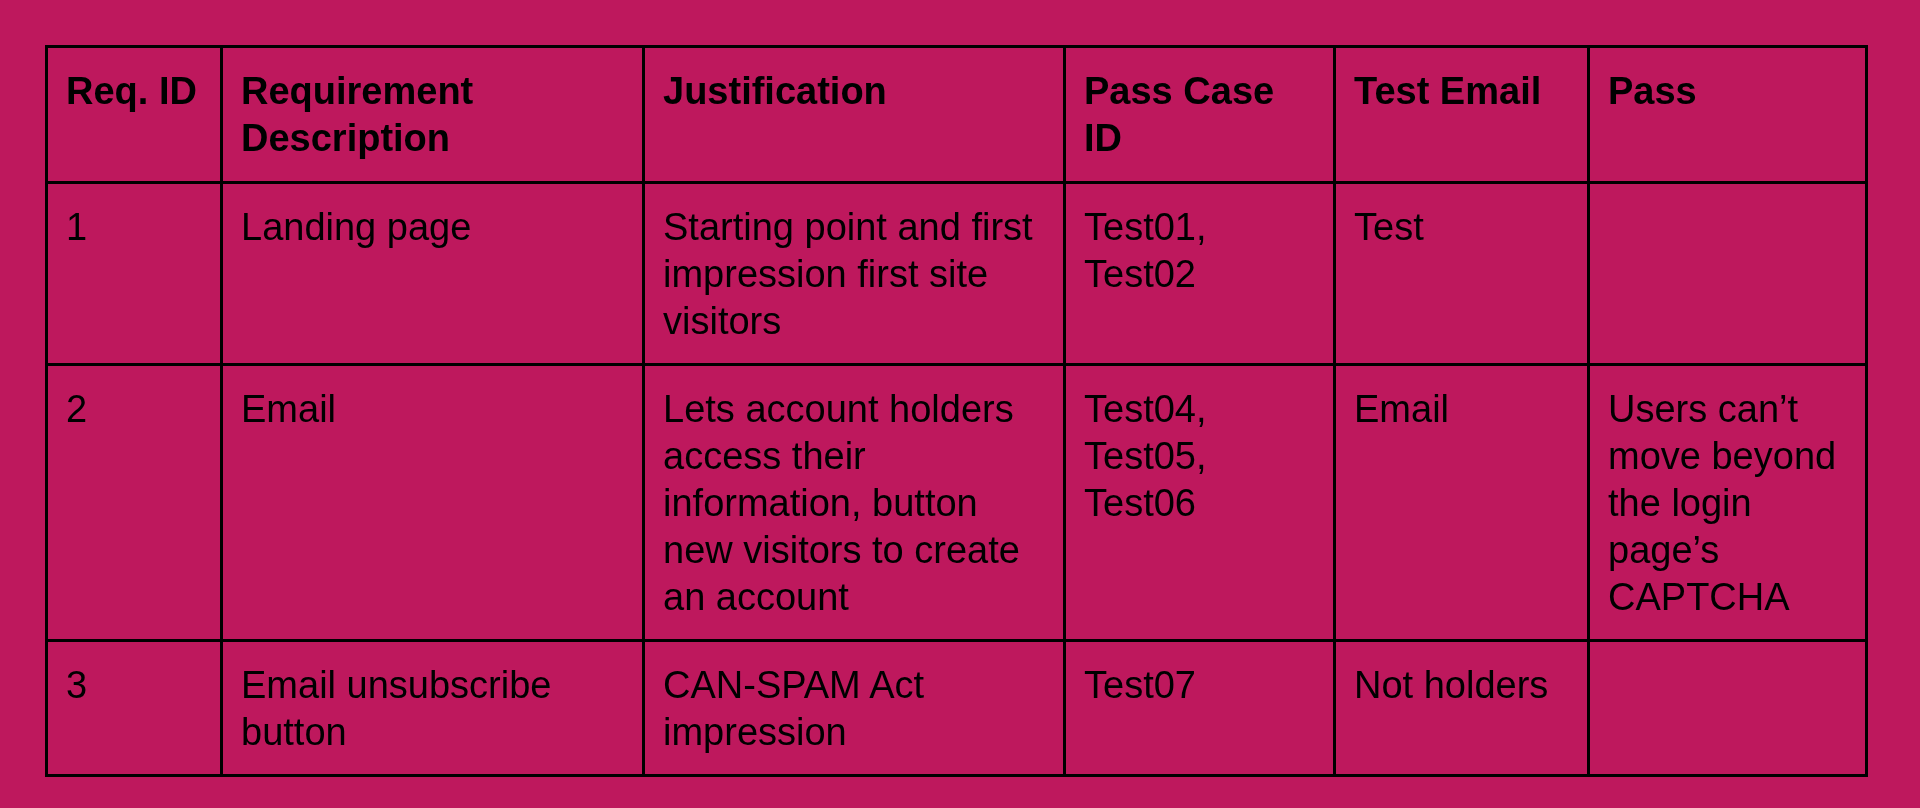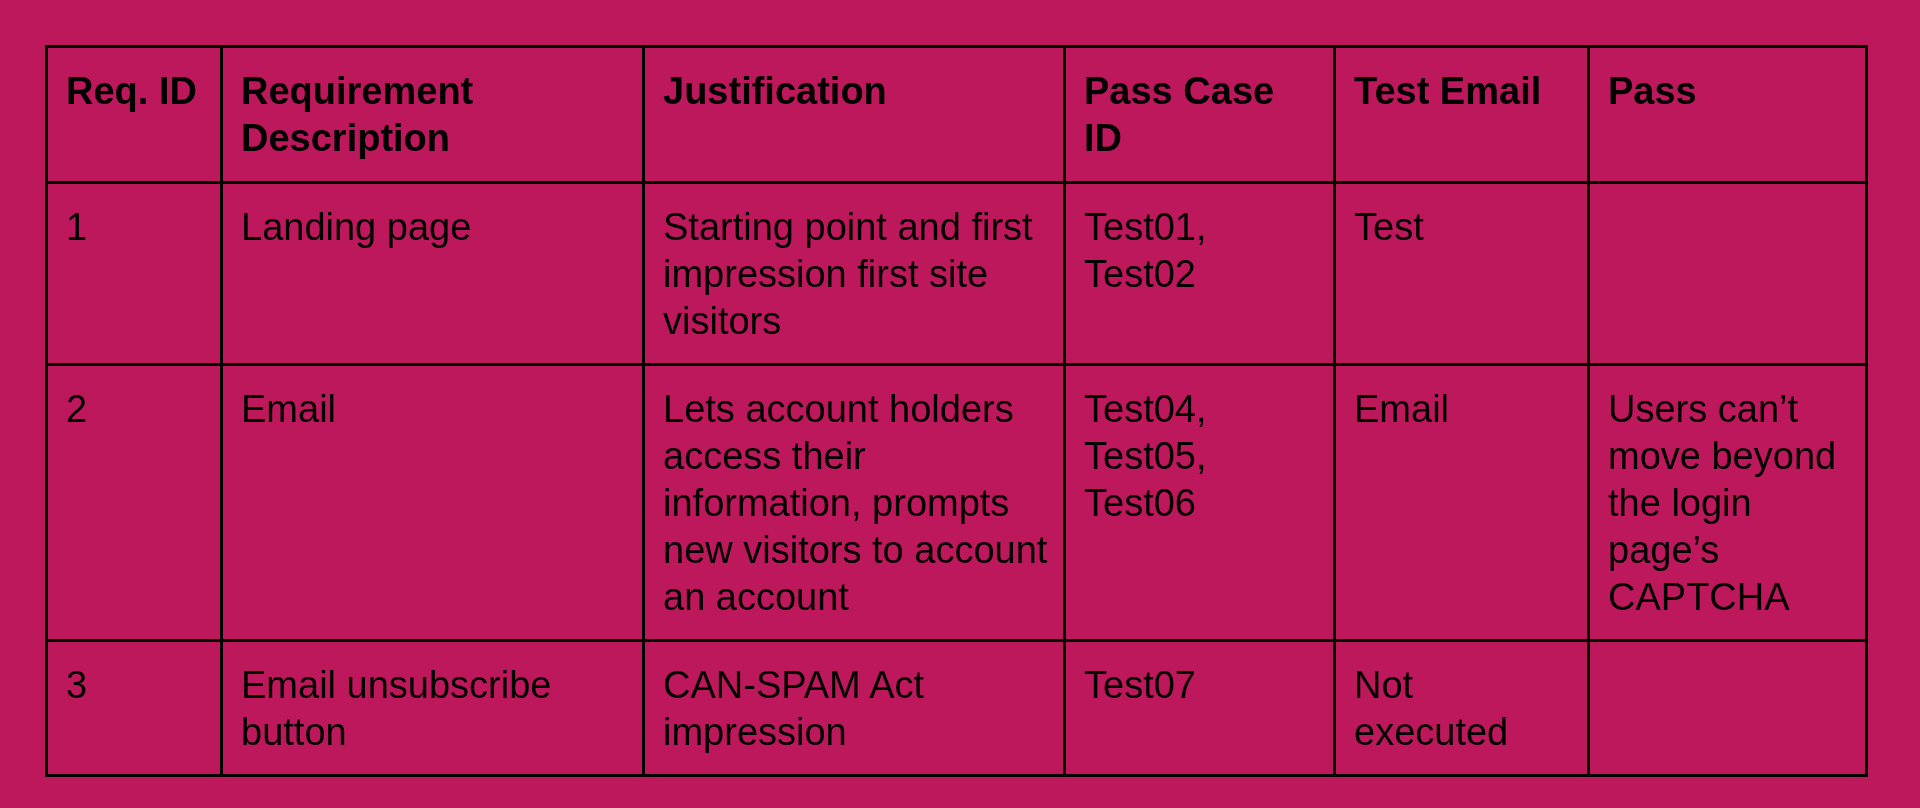--- a/index.html
+++ b/index.html
@@ -84,28 +84,28 @@
         <td>1</td>
         <td>Landing page</td>
         <td>Starting point and first impression first site visitors</td>
         <td>Test01, Test02</td>
         <td>Test</td>
         <td></td>
       </tr>
       <tr class="r2">
         <td>2</td>
         <td>Email</td>
-        <td>Lets account holders access their information, prompts new visitors to account an account</td>
+        <td>Lets account holders access their information, button new visitors to create an account</td>
         <td>Test04, Test05, Test06</td>
         <td>Email</td>
         <td>Users can’t move beyond the login page’s CAPTCHA</td>
       </tr>
       <tr class="r3">
         <td>3</td>
         <td>Email unsubscribe button</td>
         <td>CAN-SPAM Act impression</td>
         <td>Test07</td>
-        <td>Not executed</td>
+        <td>Not holders</td>
         <td></td>
       </tr>
     </tbody>
   </table>
 </div>
 
 </body></html>

